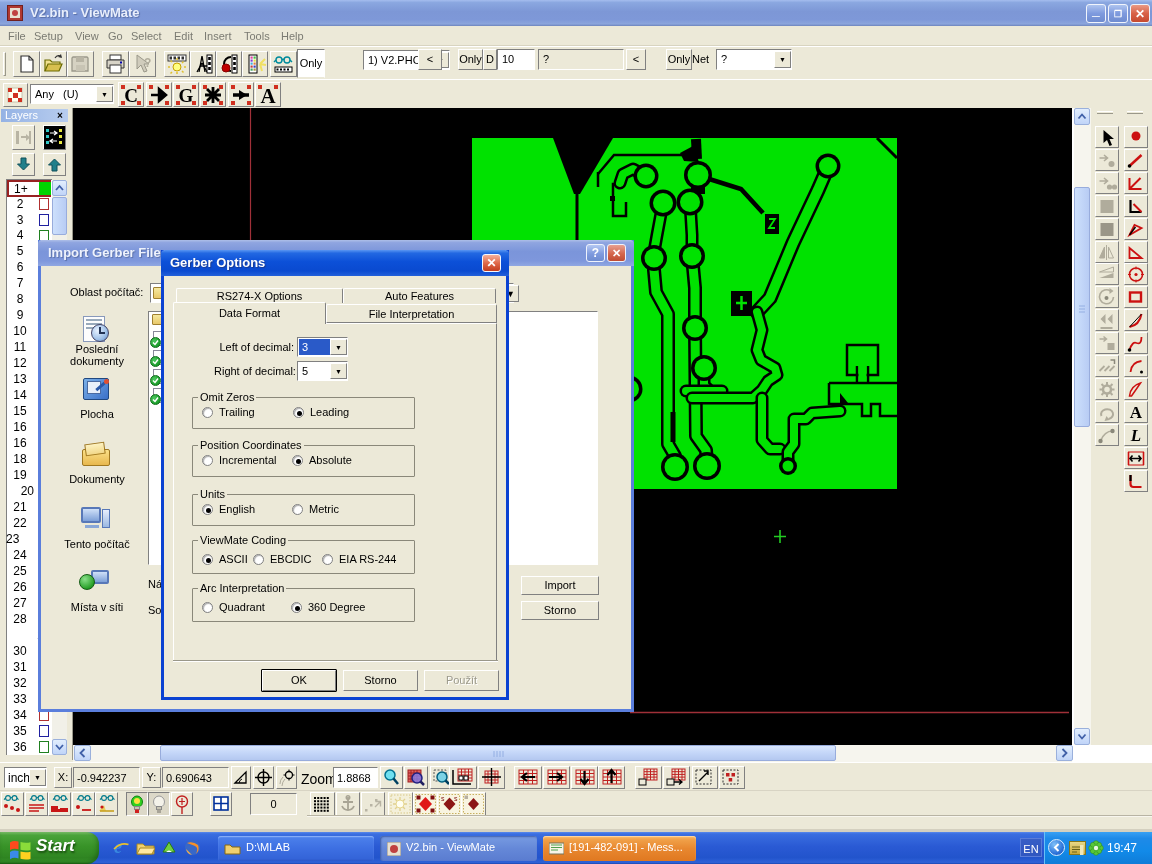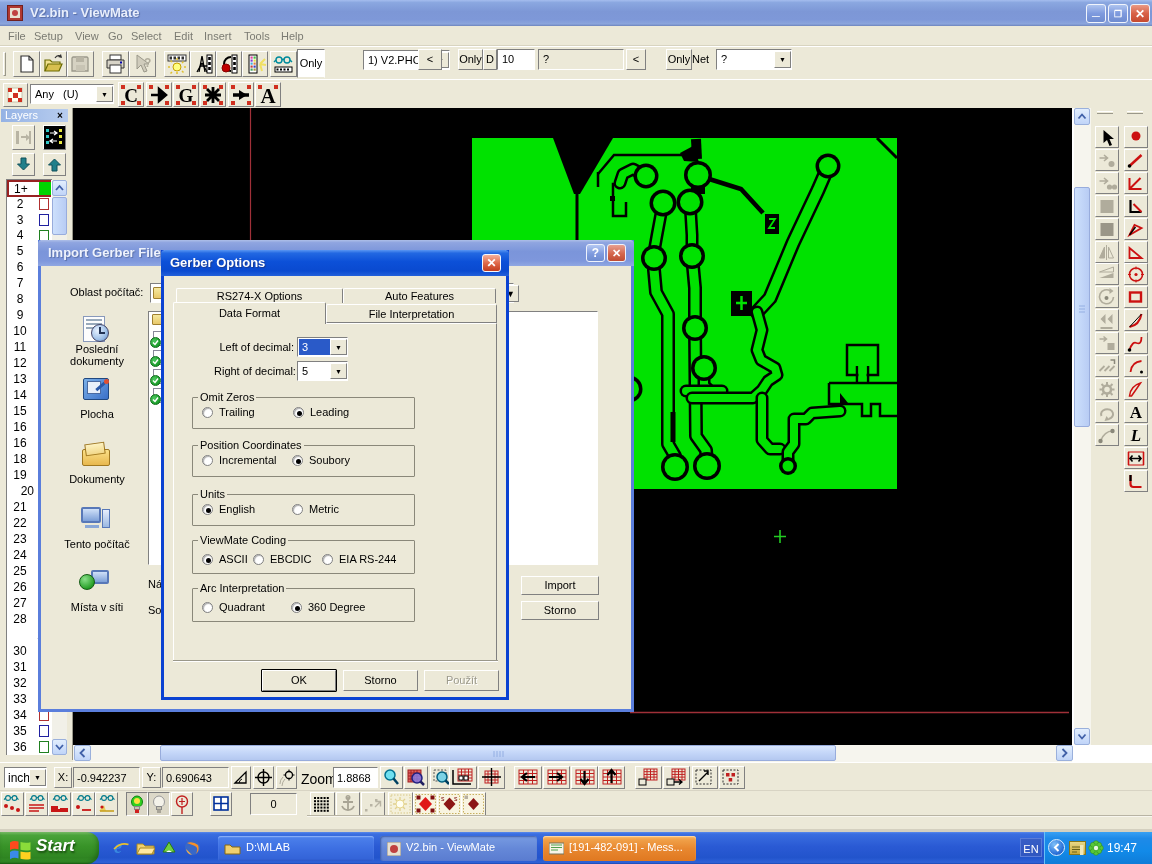--- a/index.html
+++ b/index.html
@@ -402,21 +402,21 @@
  <div class="abs" style="left:6px;top:264.2px;width:28px;height:16px;font-size:12px;text-align:center;line-height:15px;">13</div>
  <div class="abs" style="left:6px;top:280.1px;width:28px;height:16px;font-size:12px;text-align:center;line-height:15px;">14</div>
  <div class="abs" style="left:6px;top:296.1px;width:28px;height:16px;font-size:12px;text-align:center;line-height:15px;">15</div>
  <div class="abs" style="left:6px;top:312.1px;width:28px;height:16px;font-size:12px;text-align:center;line-height:15px;">16</div>
  <div class="abs" style="left:6px;top:328.1px;width:28px;height:16px;font-size:12px;text-align:center;line-height:15px;">16</div>
  <div class="abs" style="left:6px;top:344.0px;width:28px;height:16px;font-size:12px;text-align:center;line-height:15px;">18</div>
  <div class="abs" style="left:6px;top:360.0px;width:28px;height:16px;font-size:12px;text-align:center;line-height:15px;">19</div>
  <div class="abs" style="left:6px;top:376.0px;width:28px;height:16px;font-size:12px;text-align:right;line-height:15px;">20</div>
  <div class="abs" style="left:6px;top:391.9px;width:28px;height:16px;font-size:12px;text-align:center;line-height:15px;">21</div>
  <div class="abs" style="left:6px;top:407.9px;width:28px;height:16px;font-size:12px;text-align:center;line-height:15px;">22</div>
- <div class="abs" style="left:6px;top:423.9px;width:28px;height:16px;font-size:12px;text-align:center;line-height:15px;">23</div>
+ <div class="abs" style="left:6px;top:423.9px;width:28px;height:16px;font-size:12px;line-height:15px;">23</div>
  <div class="abs" style="left:6px;top:439.8px;width:28px;height:16px;font-size:12px;text-align:center;line-height:15px;">24</div>
  <div class="abs" style="left:6px;top:455.8px;width:28px;height:16px;font-size:12px;text-align:center;line-height:15px;">25</div>
  <div class="abs" style="left:6px;top:471.8px;width:28px;height:16px;font-size:12px;text-align:center;line-height:15px;">26</div>
  <div class="abs" style="left:6px;top:487.8px;width:28px;height:16px;font-size:12px;text-align:center;line-height:15px;">27</div>
  <div class="abs" style="left:6px;top:503.7px;width:28px;height:16px;font-size:12px;text-align:center;line-height:15px;">28</div>
  <div class="abs" style="left:6px;top:519.7px;width:28px;height:16px;font-size:12px;text-align:center;line-height:15px;margin-left:24px;">29</div>
  <div class="abs" style="left:6px;top:535.7px;width:28px;height:16px;font-size:12px;text-align:center;line-height:15px;">30</div>
  <div class="abs" style="left:6px;top:551.6px;width:28px;height:16px;font-size:12px;text-align:center;line-height:15px;">31</div>
  <div class="abs" style="left:6px;top:567.6px;width:28px;height:16px;font-size:12px;text-align:center;line-height:15px;">32</div>
  <div class="abs" style="left:6px;top:583.6px;width:28px;height:16px;font-size:12px;text-align:center;line-height:15px;">33</div>
@@ -967,21 +967,21 @@
  <div class="abs txt" style="left:34px;top:141px;background:#ece9d8;padding:0 2px;">Omit Zeros</div>
  <div class="abs radio" style="left:37.5px;top:156.5px;"></div>
       <div class="abs txt" style="left:55px;top:156px;">Trailing</div>
  <div class="abs radio sel" style="left:128.5px;top:156.5px;"></div>
       <div class="abs txt" style="left:146px;top:156px;">Leading</div>
  <div class="abs" style="left:28px;top:195px;width:223px;height:32px;border:1px solid #8a887a;border-radius:1px;"></div>
  <div class="abs txt" style="left:34px;top:189px;background:#ece9d8;padding:0 2px;">Position Coordinates</div>
  <div class="abs radio" style="left:37.5px;top:204.5px;"></div>
       <div class="abs txt" style="left:55px;top:204px;">Incremental</div>
  <div class="abs radio sel" style="left:127.5px;top:204.5px;"></div>
-      <div class="abs txt" style="left:145px;top:204px;">Soubory</div>
+      <div class="abs txt" style="left:145px;top:204px;">Absolute</div>
  <div class="abs" style="left:28px;top:244px;width:223px;height:32px;border:1px solid #8a887a;border-radius:1px;"></div>
  <div class="abs txt" style="left:34px;top:238px;background:#ece9d8;padding:0 2px;">Units</div>
  <div class="abs radio sel" style="left:37.5px;top:253.5px;"></div>
       <div class="abs txt" style="left:55px;top:253px;">English</div>
  <div class="abs radio" style="left:127.5px;top:253.5px;"></div>
       <div class="abs txt" style="left:145px;top:253px;">Metric</div>
  <div class="abs" style="left:28px;top:290px;width:223px;height:34px;border:1px solid #8a887a;border-radius:1px;"></div>
  <div class="abs txt" style="left:34px;top:284px;background:#ece9d8;padding:0 2px;">ViewMate Coding</div>
  <div class="abs radio sel" style="left:37.5px;top:303.5px;"></div>
       <div class="abs txt" style="left:55px;top:303px;">ASCII</div>

